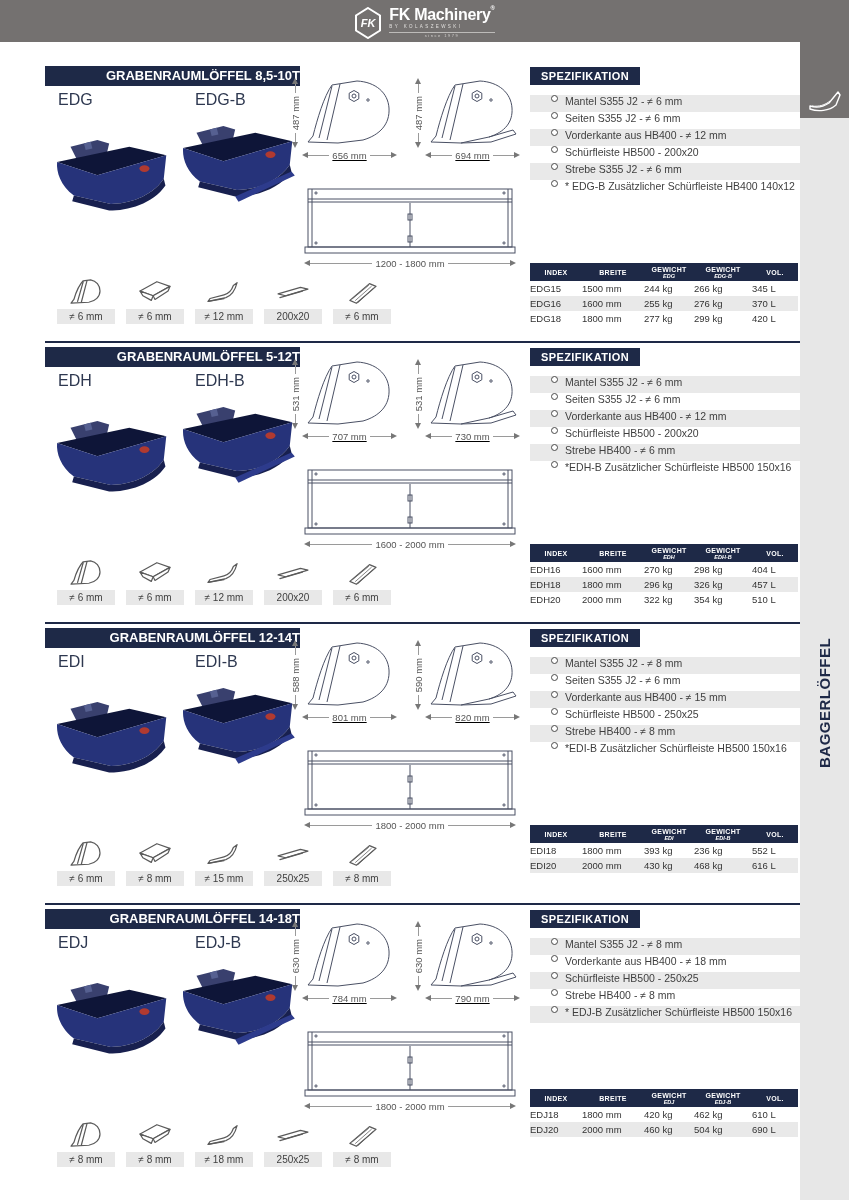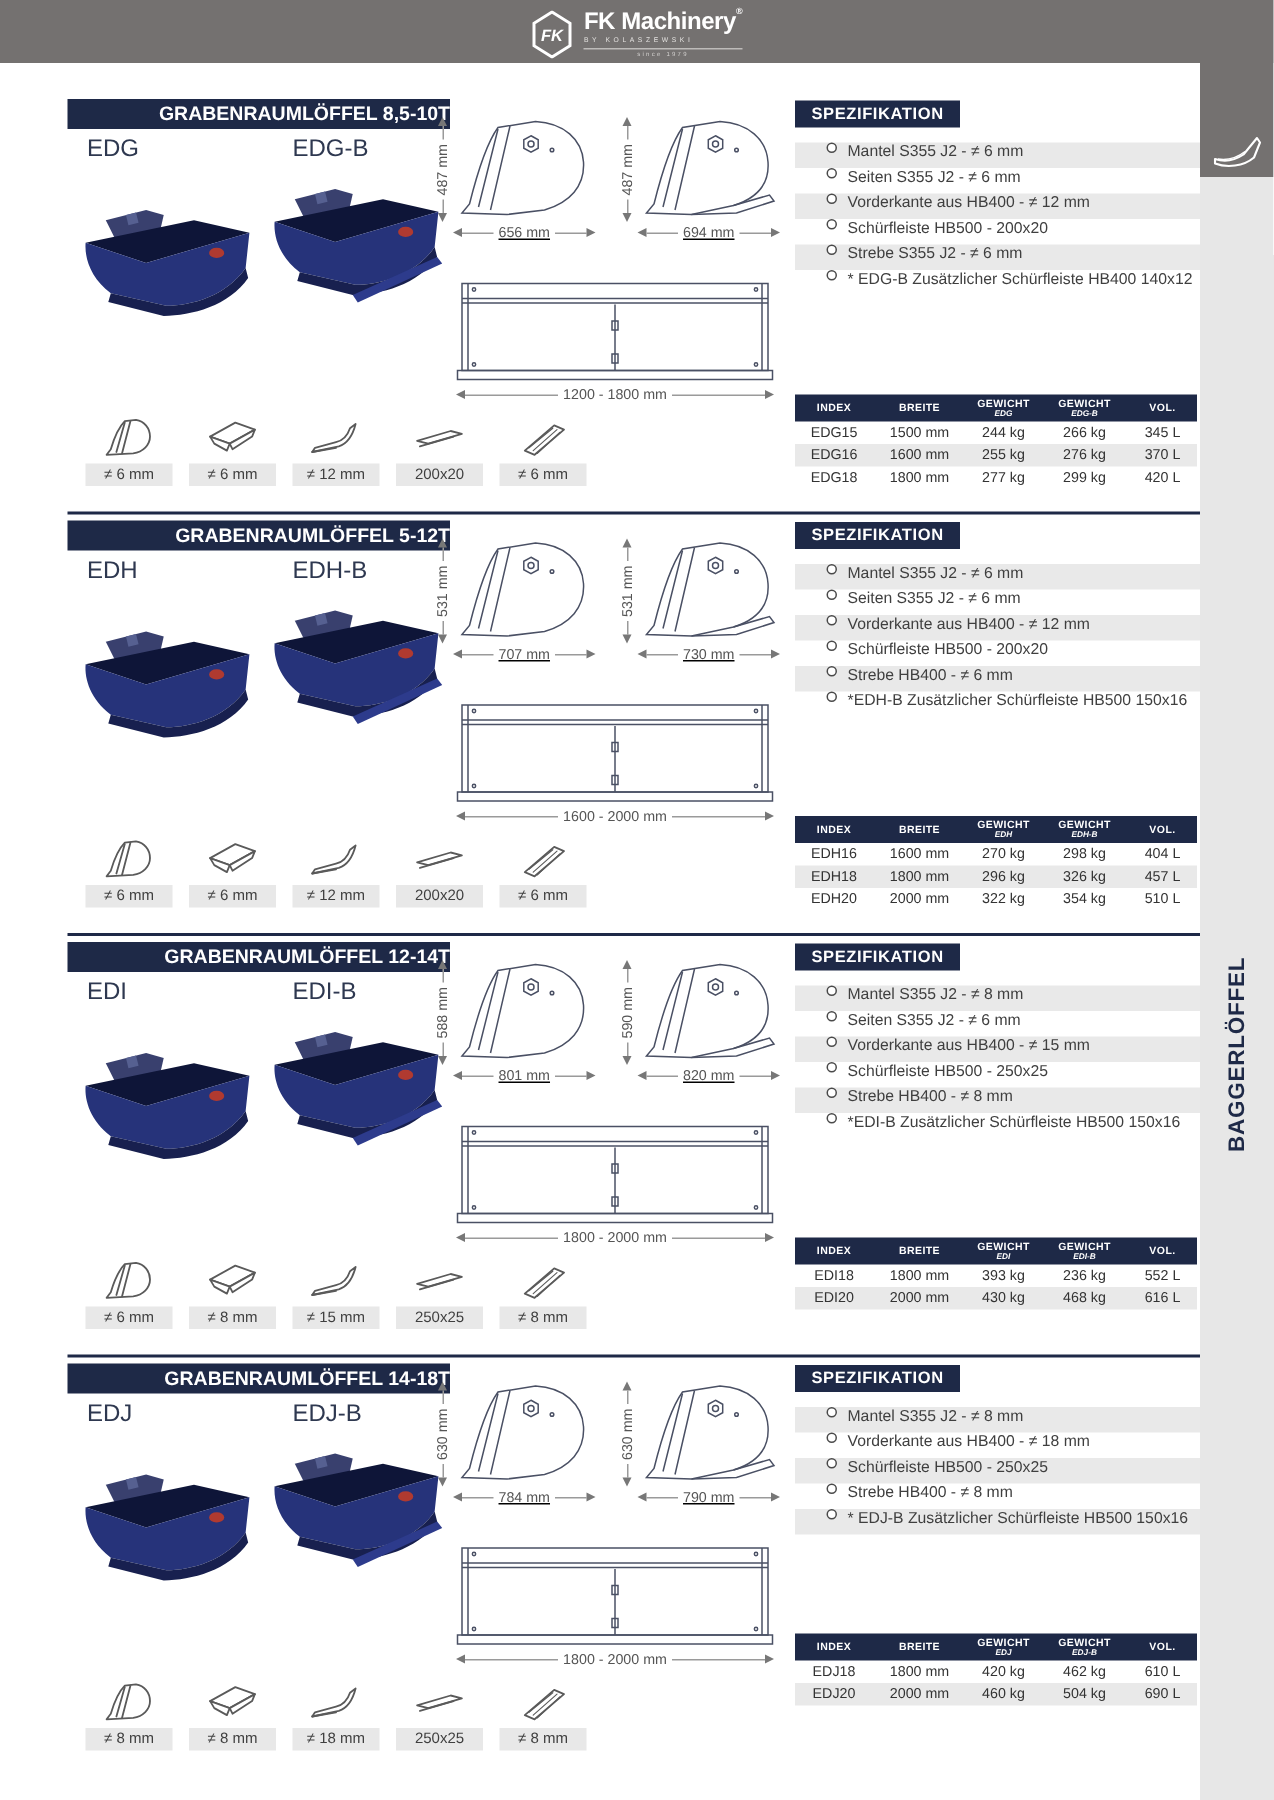--- a/index.html
+++ b/index.html
@@ -76,21 +76,21 @@
   .spec-header{display:inline-block;background:#1e2947;color:#fff;font-size:11px;font-weight:bold;
     padding:3px 11px;letter-spacing:0.4px;}
   .spec-list{list-style:none;margin:10px 0 0 0;padding:0;}
   .spec-list li{display:flex;align-items:flex-start;height:17px;font-size:10.5px;color:#3f3f3f;padding-left:19px;}
   .spec-list li:nth-child(odd){background:#e9e9e9;}
   .bullet{width:5px;height:5px;border:1px solid #4a4a4a;border-radius:50%;margin:0 7px 0 2px;flex:none;background:#fff;}
   .spec-table{border-collapse:collapse;margin-top:66px;width:268px;table-layout:fixed;}
   .spec-table th{background:#1e2947;color:#fff;height:18px;padding:0;vertical-align:middle;}
   .th-t{display:block;font-size:7px;font-weight:bold;letter-spacing:0.3px;}
   .th-s{display:block;font-size:5.5px;font-style:italic;margin-top:0px;}
-  .spec-table td{font-size:9.5px;color:#333;text-align:center;height:15px;padding:0;}
+  .spec-table td{font-size:9.5px;color:#333;text-align:left;height:15px;padding:0;}
   .spec-table tbody tr:nth-child(even){background:#e9e9e9;}
   .spec-table th:nth-child(1),.spec-table td:nth-child(1){width:52px;}
   .spec-table th:nth-child(2),.spec-table td:nth-child(2){width:62px;}
   .spec-table th:nth-child(3),.spec-table td:nth-child(3){width:50px;}
   .spec-table th:nth-child(4),.spec-table td:nth-child(4){width:58px;}
   .spec-table th:nth-child(5),.spec-table td:nth-child(5){width:46px;}
 </style>
 </head>
 <body>
 

